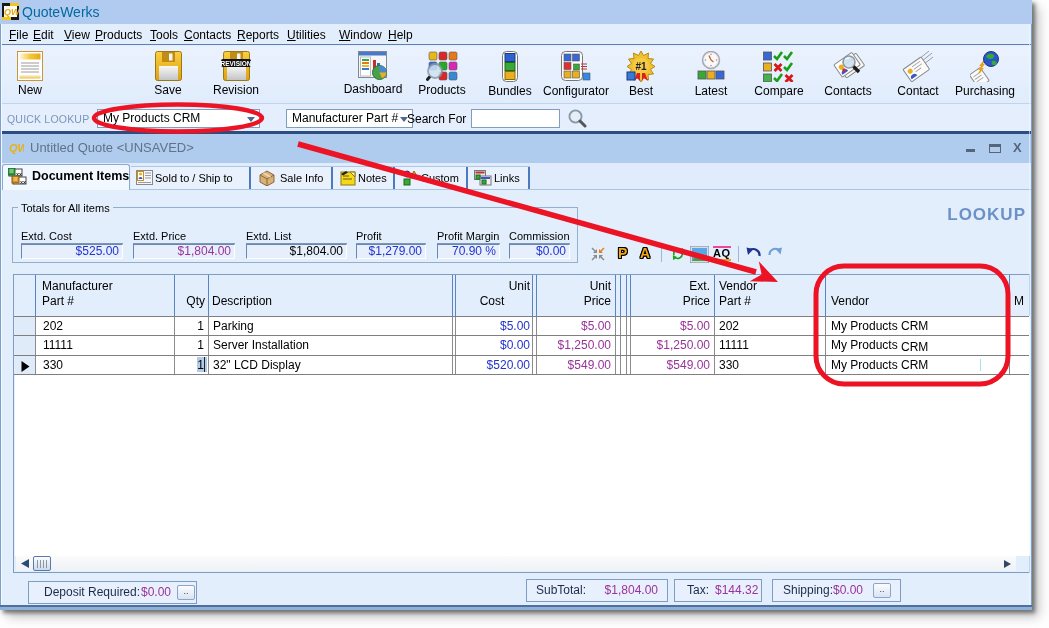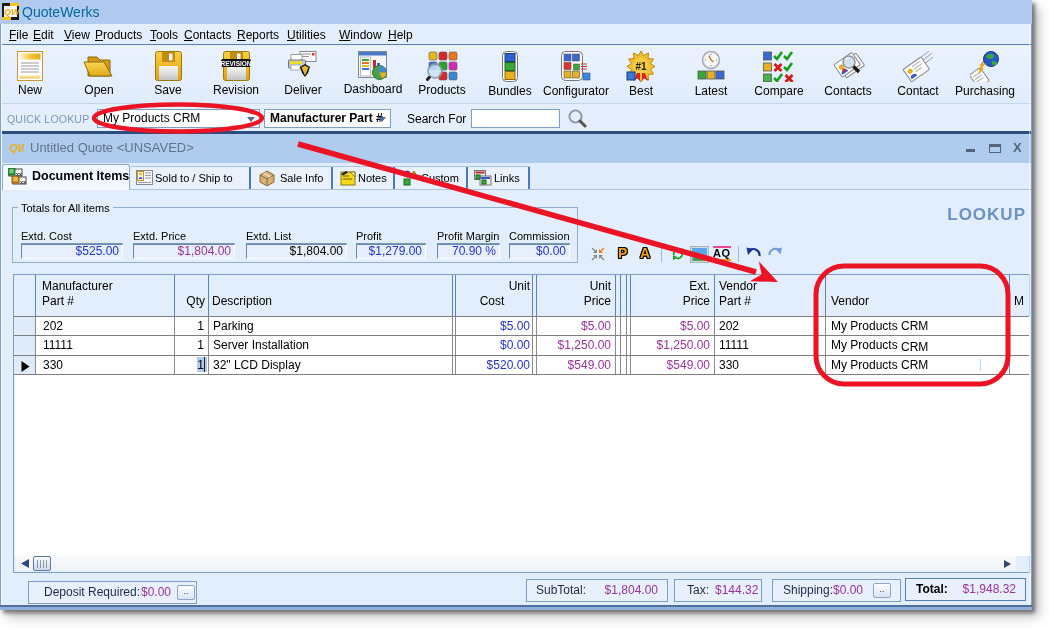--- a/index.html
+++ b/index.html
@@ -112,33 +112,20 @@
         <g stroke="#9a9a9a" stroke-width="1">
         <line x1="4" y1="12" x2="22" y2="12"></line>
             <line x1="4" y1="15" x2="22" y2="15"></line>
             <line x1="4" y1="18" x2="22" y2="18"></line>
             <line x1="4" y1="21" x2="22" y2="21"></line>
           </g>
         <rect x="2.5" y="23.5" width="21" height="4" fill="url(#gnew2)"></rect>
       </svg>
       <span class="lbl">New</span>
     </div>
-    <div class="tbtn" style="left:66px;">
-      <svg width="34" height="30" viewBox="0 0 34 30">
-        <defs>
-            <linearGradient id="gfold" x1="0" y1="0" x2="0" y2="1">
-              <stop offset="0" stop-color="#f8d850"></stop>
-              <stop offset="1" stop-color="#e0a818"></stop>
-            </linearGradient>
-          </defs>
-        <path d="M6 6 h9 l3 3 h10 v16 h-22 z" fill="#d89818" stroke="#8a6a10"></path>
-        <path d="M2 11 h20 l8 14 h-22 z" fill="url(#gfold)" stroke="#8a6a10"></path>
-      </svg>
-      <span class="lbl">Open</span>
-    </div>
     <div class="tbtn" style="left:135px;">
       <svg width="27" height="30" viewBox="0 0 27 30">
         <defs>
             <linearGradient id="gsav" x1="0" y1="0" x2="0" y2="1">
               <stop offset="0" stop-color="#f8d040"></stop>
               <stop offset="1" stop-color="#e0a010"></stop>
             </linearGradient>
         <linearGradient id="glab" x1="0" y1="0" x2="0" y2="1">
               <stop offset="0" stop-color="#f8f8f8"></stop>
               <stop offset="1" stop-color="#c4c4c4"></stop>
@@ -155,35 +142,20 @@
       <svg width="30" height="30" viewBox="0 0 30 30">
         <rect x="2.5" y="0.5" width="26" height="29" rx="2" fill="url(#gsav)" stroke="#9a7a10"></rect>
         <rect x="9" y="1" width="13" height="10" fill="#c08c14"></rect>
         <rect x="16" y="2.5" width="3.5" height="7" fill="#f4f4f4"></rect>
         <rect x="6" y="15" width="19" height="14" fill="url(#glab)"></rect>
         <rect x="0" y="8" width="30" height="8" rx="2" fill="#111"></rect>
         <text x="15" y="14.5" text-anchor="middle" font-size="6.5" font-weight="bold" fill="#fff" font-family="Liberation Sans">REVISION</text>
       </svg>
       <span class="lbl">Revision</span>
     </div>
-    <div class="tbtn" style="left:270px;">
-      <svg width="32" height="30" viewBox="0 0 32 30">
-        <rect x="13" y="0.5" width="16" height="10" fill="#fbfbfb" stroke="#888"></rect>
-        <line x1="15" y1="3" x2="24" y2="3" stroke="#999"></line>
-          <line x1="15" y1="5.5" x2="22" y2="5.5" stroke="#999"></line>
-        <rect x="25" y="2" width="2.5" height="2.5" fill="#e03030"></rect>
-        <rect x="4" y="3.5" width="11" height="6" fill="#fff" stroke="#999"></rect>
-        <rect x="1.5" y="9" width="17" height="8" rx="1" fill="#c9c9cf" stroke="#707078"></rect>
-        <rect x="3" y="10.5" width="12" height="2.5" fill="#e8e020"></rect>
-        <rect x="4" y="14" width="9" height="5" fill="#fff" stroke="#aaa"></rect>
-        <path d="M13 16 l5 -3 5 3 -2 6 -3 4 -3 -4 z" fill="#111"></path>
-        <path d="M14.5 16.5 l3.5 -2 3.5 2 -3.5 8 z" fill="#e8b830"></path>
-      </svg>
-      <span class="lbl">Deliver</span>
-    </div>
     <div class="tbtn" style="left:340px;">
       <svg width="30" height="29" viewBox="0 0 30 29">
         <rect x="0.5" y="0.5" width="28" height="26" fill="#f4f6f8" stroke="#808890"></rect>
         <rect x="1" y="1" width="27" height="3.5" fill="#4878c8"></rect>
         <rect x="2.5" y="6" width="10" height="19" fill="#fff" stroke="#b8bcc0"></rect>
         <g stroke-width="2">
             <line x1="4" y1="9" x2="11" y2="9" stroke="#38a838"></line>
             <line x1="4" y1="12" x2="11" y2="12" stroke="#e87818"></line>
             <line x1="4" y1="15" x2="11" y2="15" stroke="#e8c018"></line>
             <line x1="4" y1="18" x2="11" y2="18" stroke="#3878d8"></line>
@@ -341,21 +313,21 @@
         <circle cx="21" cy="8" r="7.5" fill="#2858c8" stroke="#1a3a7a"></circle>
         <path d="M16 5 q3 -3 6 -2 q3 1 2 3 q-1 2 -4 2 q-3 0 -4 -3 z" fill="#38a838"></path>
         <path d="M22 10 q4 -1 5 2 q-1 3 -4 2 q-2 -1 -1 -4 z" fill="#38a838"></path>
       </svg>
       <span class="lbl">Purchasing</span>
     </div>
   </div>
   <div id="quickbar">
     <span class="ql">QUICK LOOKUP</span>
     <div class="combo" style="left:97px;top:4px;width:163px;">My Products CRM<span class="arr"></span></div>
-    <div class="combo" style="left:264px;top:4px;width:127px;font-weight:bold;">Manufacturer Part #<span class="arr"></span></div>
+    <div class="combo" style="left:286px;top:4px;width:127px;">Manufacturer Part #<span class="arr"></span></div>
     <span class="abs" style="left:407px;top:7px;font-size:12px;">Search For</span>
     <div class="abs" style="left:471px;top:4px;width:89px;height:19px;background:#fff;border:1px solid #7f9dbf;"></div>
     <svg class="abs" style="left:567px;top:3px" width="20" height="20" viewBox="0 0 20 20">
       <circle cx="8.5" cy="8.5" r="6" fill="none" stroke="#8899aa" stroke-width="2"></circle>
       <circle cx="8.5" cy="8.5" r="5" fill="#e8eef5" opacity="0.6"></circle>
       <line x1="13" y1="13" x2="18" y2="18" stroke="#555" stroke-width="3" stroke-linecap="round"></line>
     </svg>
   </div>
   <div id="docbar">
     <svg class="abs" style="left:9px;top:7px" width="15" height="14" viewBox="0 0 15 14">
@@ -598,24 +570,20 @@
       </div>
       <div class="sbox" style="left:674px;top:5px;width:88px;">
         <span class="abs" style="left:12px;color:#1c2b4a;">Tax:</span>
         <span class="abs mag" style="left:40px;width:42px;text-align:right;">$144.32</span>
       </div>
       <div class="sbox" style="left:772px;top:5px;width:129px;">
         <span class="abs" style="left:10px;color:#1c2b4a;">Shipping:</span>
         <span class="abs mag" style="left:60px;width:30px;text-align:right;">$0.00</span>
         <div class="sbtn" style="left:100px;">..</div>
       </div>
-      <div class="sbox" style="left:905px;top:4px;width:121px;border:1px solid #5a7db0;">
-        <span class="abs" style="left:10px;color:#000;font-weight:bold;">Total:</span>
-        <span class="abs mag" style="left:52px;width:58px;text-align:right;">$1,948.32</span>
-      </div>
     </div>
   </div>
   <div class="abs" style="left:0;top:24px;width:1px;height:582px;background:#7da0cc;"></div>
   <div class="abs" style="left:1px;top:24px;width:1px;height:582px;background:#f4f8fd;"></div>
   <div class="abs" style="left:1031px;top:24px;width:1px;height:582px;background:#7da0cc;"></div>
   <div class="abs" style="left:1029px;top:24px;width:1px;height:582px;background:#f4f8fd;opacity:.6;"></div>
   <div id="wb1"></div>
   <div id="wb2"></div>
 </div>
 <svg id="anno" width="1049" height="628" viewBox="0 0 1049 628">

